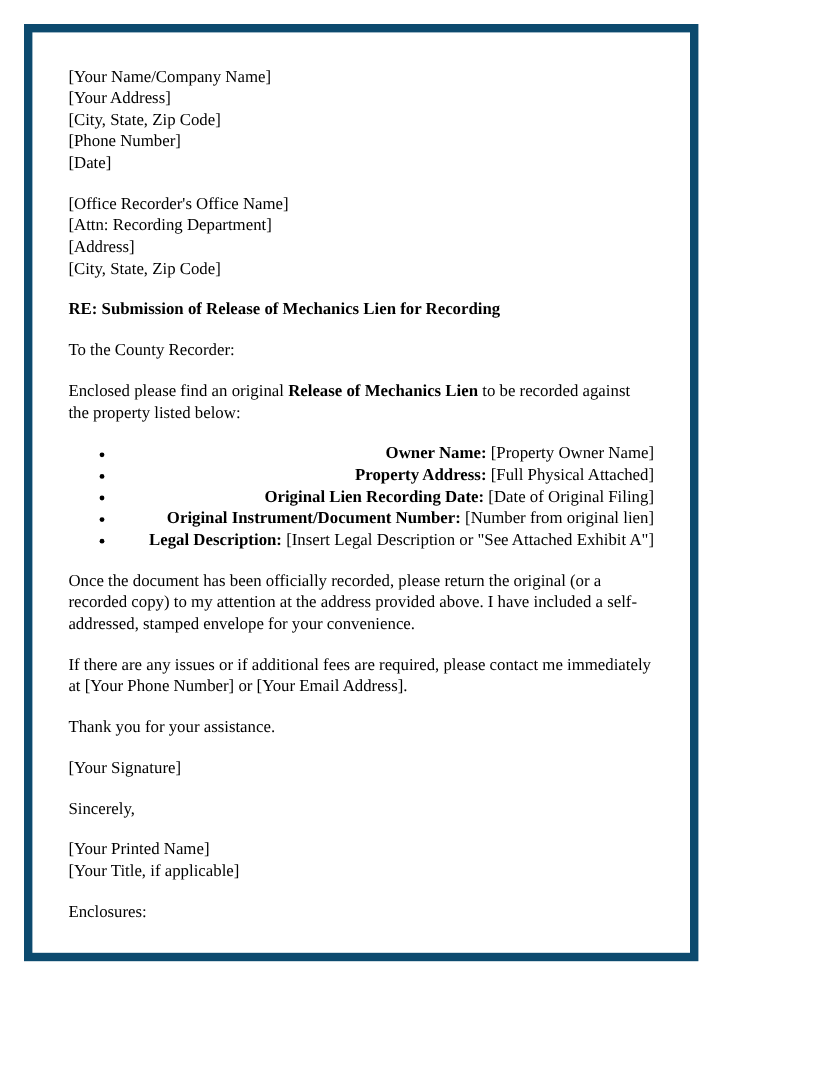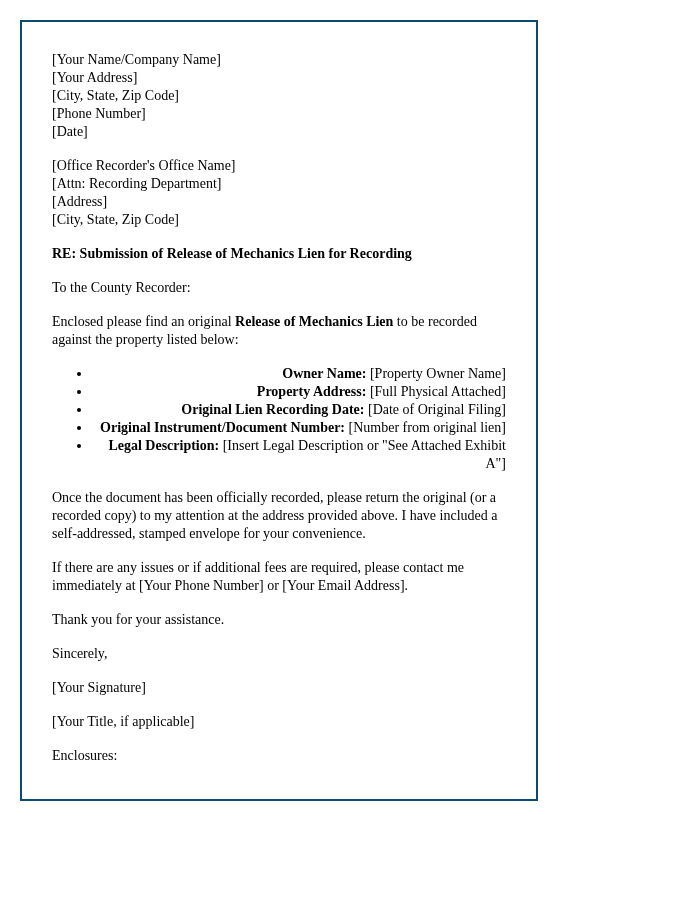--- a/index.html
+++ b/index.html
@@ -11,24 +11,24 @@
     position: relative;
     width: 700px;
     height: 900px;
     background: #ffffff;
     overflow: hidden;
   }
   .page {
     position: absolute;
     left: 20px;
     top: 20px;
-    width: 518px;
+    width: 562px;
     height: 781px;
     box-sizing: border-box;
-    border: 2px solid #0c4a6e;
+    border: 7px solid #0c4a6e;
     background: #ffffff;
     padding: 29px 30px 0 30px;
     overflow: hidden;
     font-family: "Liberation Serif", "DejaVu Serif", serif;
     font-size: 14px;
     line-height: 18px;
     color: #000000;
   }
   .page p, .page .block, .page ul {
     margin: 0 0 16px 0;
@@ -84,24 +84,25 @@
       <li><span class="bold">Legal Description:</span><span> [Insert Legal Description or "See Attached Exhibit A"]</span></li>
     </ul>
 
 
     <p>Once the document has been officially recorded, please return the original (or a recorded copy) to my attention at the address provided above. I have included a self-addressed, stamped envelope for your convenience.</p>
 
     <p>If there are any issues or if additional fees are required, please contact me immediately at [Your Phone Number] or [Your Email Address].</p>
 
     <p>Thank you for your assistance.</p>
 
+    <p>[Your Signature]</p>
+
     <p>Sincerely,</p>
 
-    <p>[Your Signature]</p>
-
     <div class="block">
+      <div>[Your Printed Name]</div>
       <div>[Your Title, if applicable]</div>
     </div>
 
     <p class="clip-line">Enclosures:</p>
 
   </div>
 </div>
 
 </body></html>

